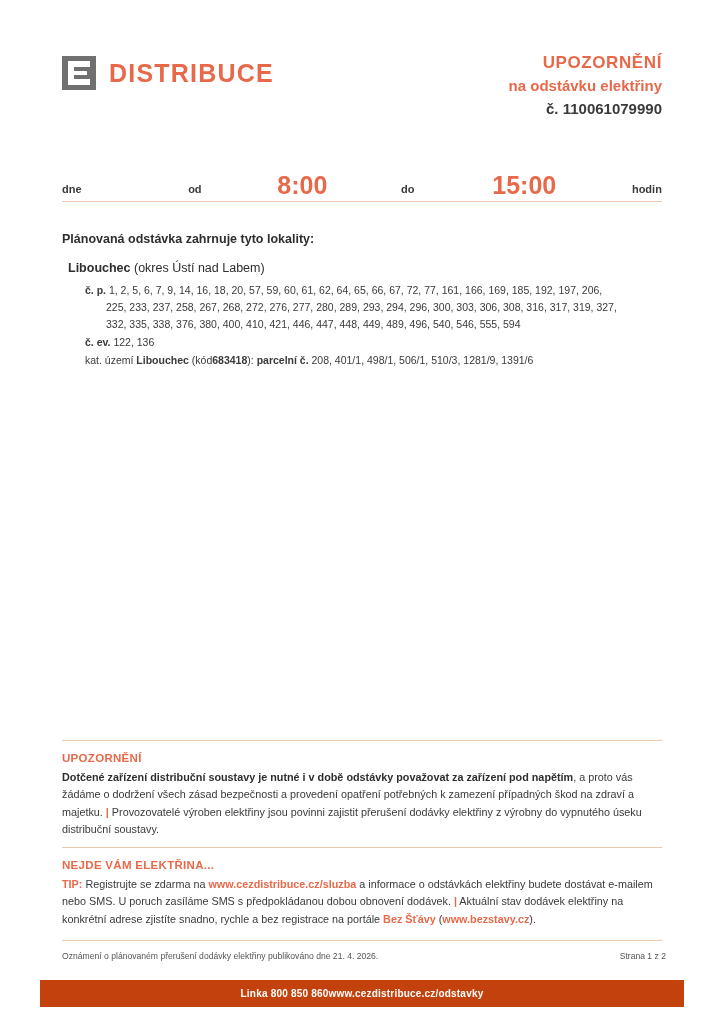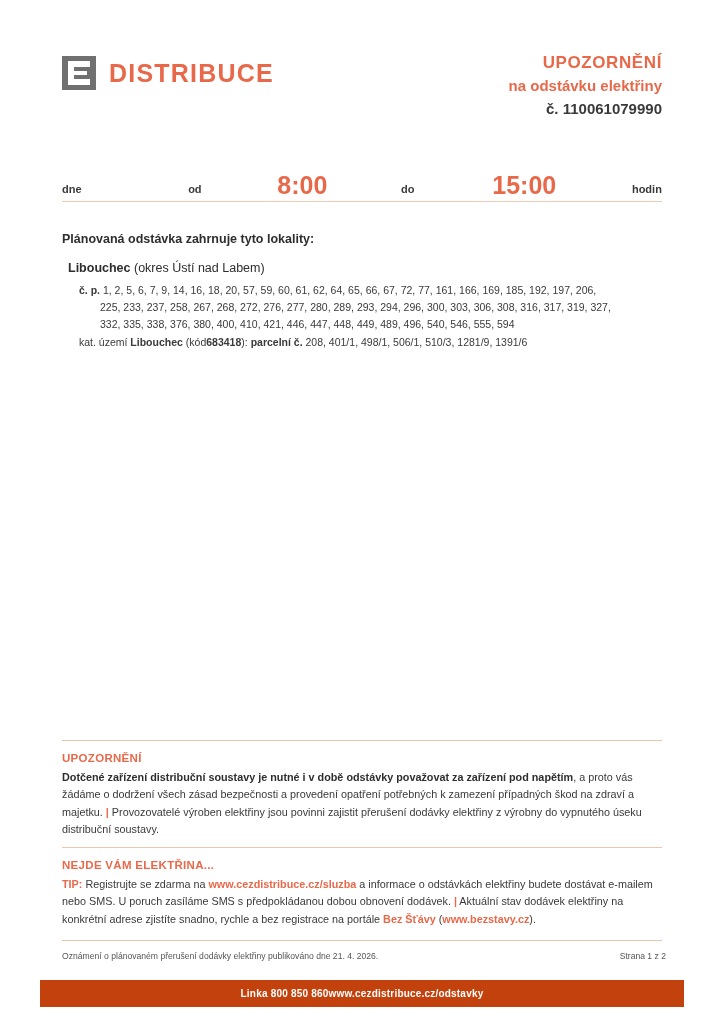--- a/index.html
+++ b/index.html
@@ -132,21 +132,21 @@
     top: 261px;
     width: 605px;
   }
   .loc-title {
     font-size: 12.5px;
     color: #2e2e2e;
     margin-bottom: 7px;
   }
   .loc-title b { font-weight: bold; }
   .loc-lines {
-    margin-left: 11px;
+    margin-left: 17px;
     font-size: 10.5px;
     color: #3a3a3a;
     line-height: 1.62;
   }
   .loc-lines .lbl { font-weight: bold; }
   .cp-row { display: block; }
   .cp-indent { display: block; padding-left: 21px; }
   .cp-indent-2 { display: block; padding-left: 21px; }
   .ev-row { margin-top: 1px; }
   .kat-row { margin-top: 1px; }
@@ -266,20 +266,24 @@
     </div>
 
     <div class="loc-lines">
       <span class="cp-row">
         <span class="lbl">č. p.</span>
         <span>1, 2, 5, 6, 7, 9, 14, 16, 18, 20, 57, 59, 60, 61, 62, 64, 65, 66, 67, 72, 77, 161, 166, 169, 185, 192, 197, 206,</span>
       </span>
       <span class="cp-indent">225, 233, 237, 258, 267, 268, 272, 276, 277, 280, 289, 293, 294, 296, 300, 303, 306, 308, 316, 317, 319, 327,</span>
       <span class="cp-indent-2">332, 335, 338, 376, 380, 400, 410, 421, 446, 447, 448, 449, 489, 496, 540, 546, 555, 594</span>
 
+      <div class="ev-row">
+        <span class="lbl">č. ev.</span>
+        <span>122, 136</span>
+      </div>
 
       <div class="kat-row">
         <span>kat. území</span>
         <b>Libouchec</b>
         <span>(kód</span><b>683418</b><span>):</span>
         <b>parcelní č.</b>
         <span>208, 401/1, 498/1, 506/1, 510/3, 1281/9, 1391/6</span>
       </div>
     </div>
   </div>

